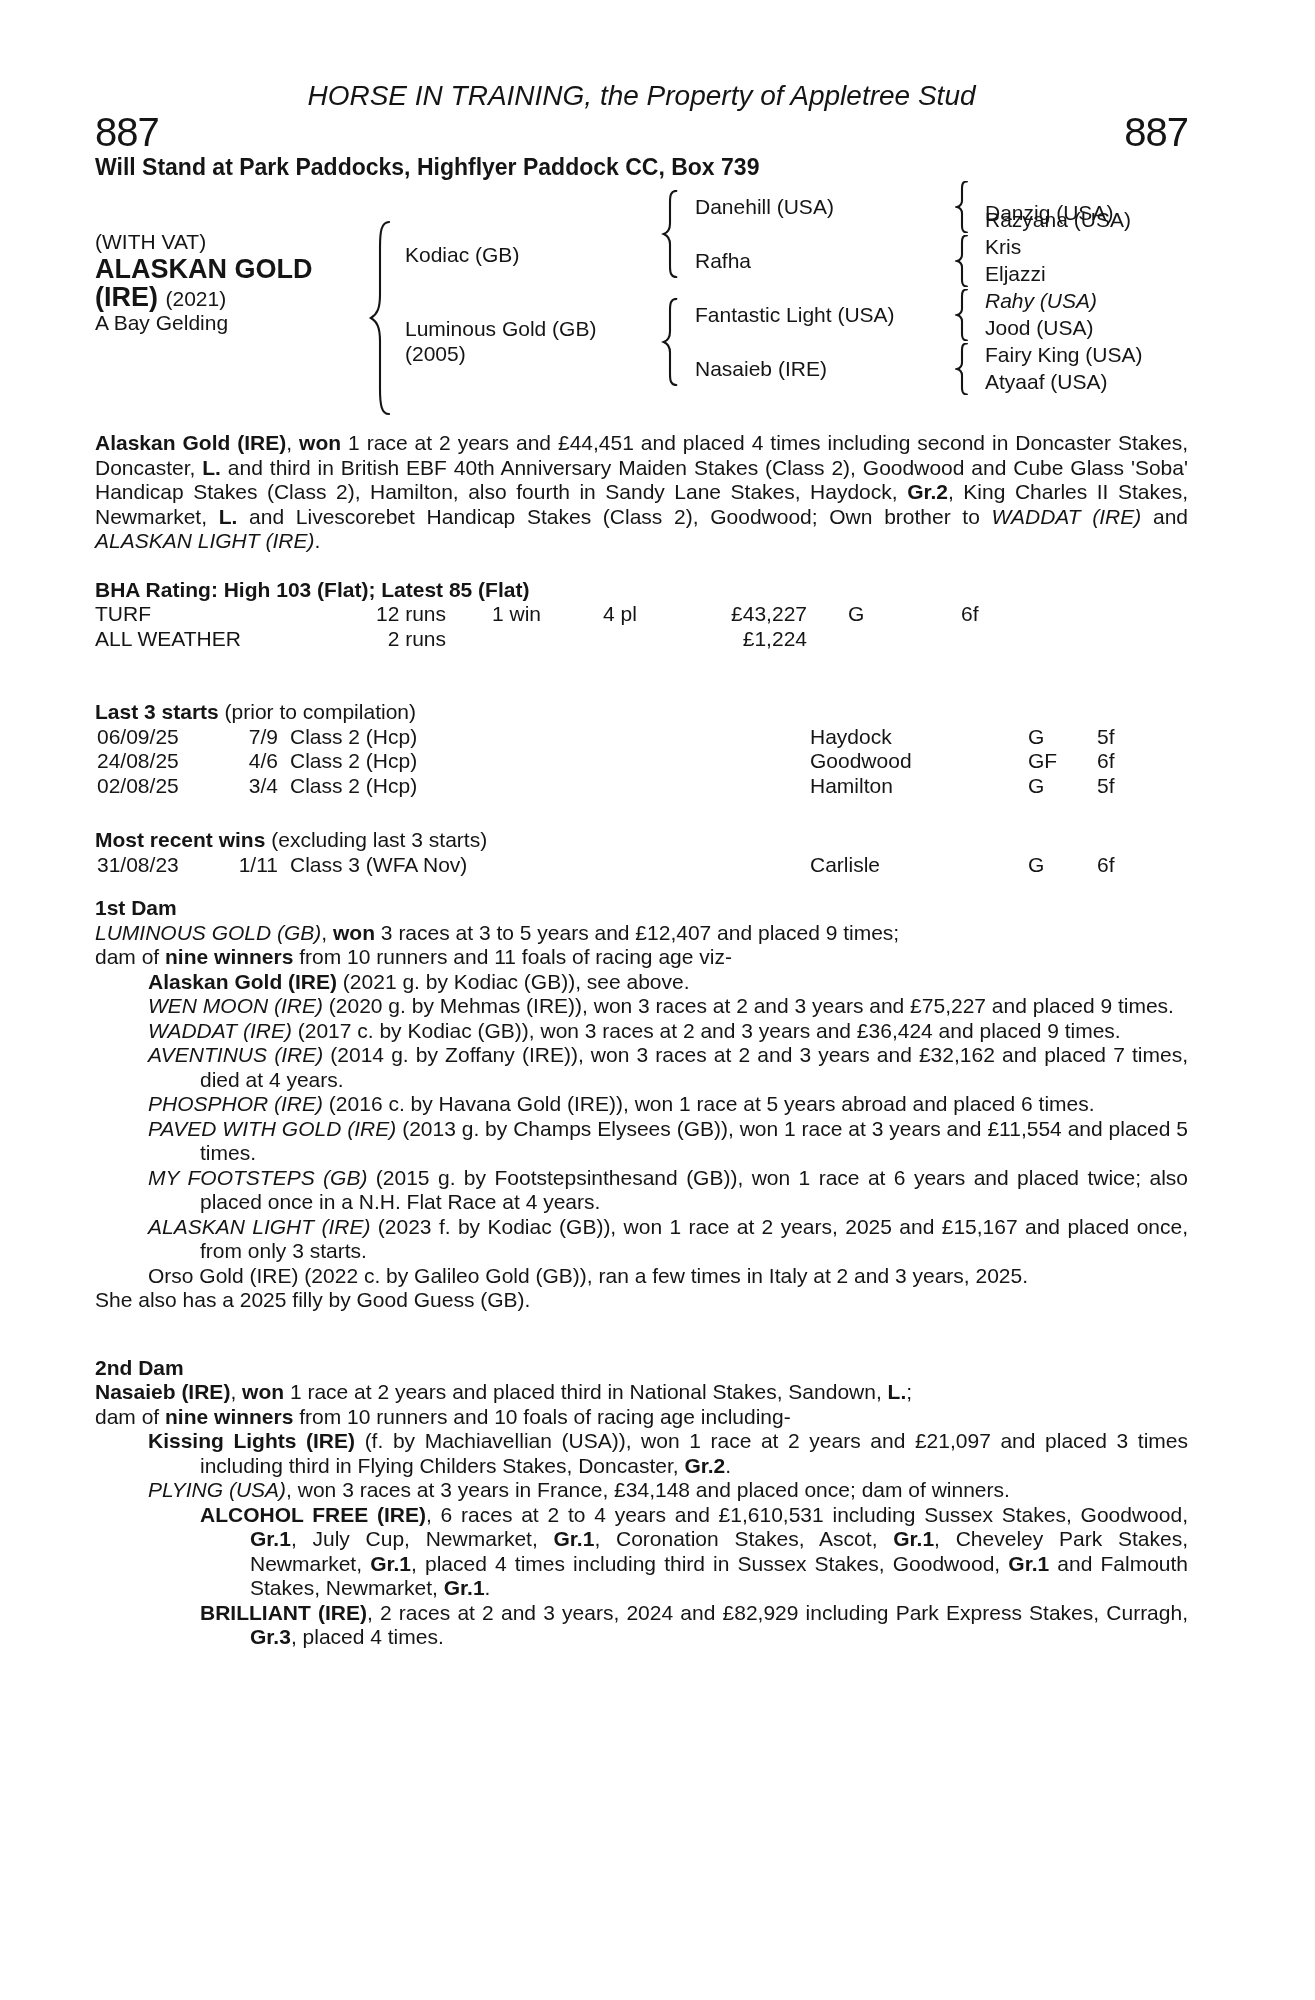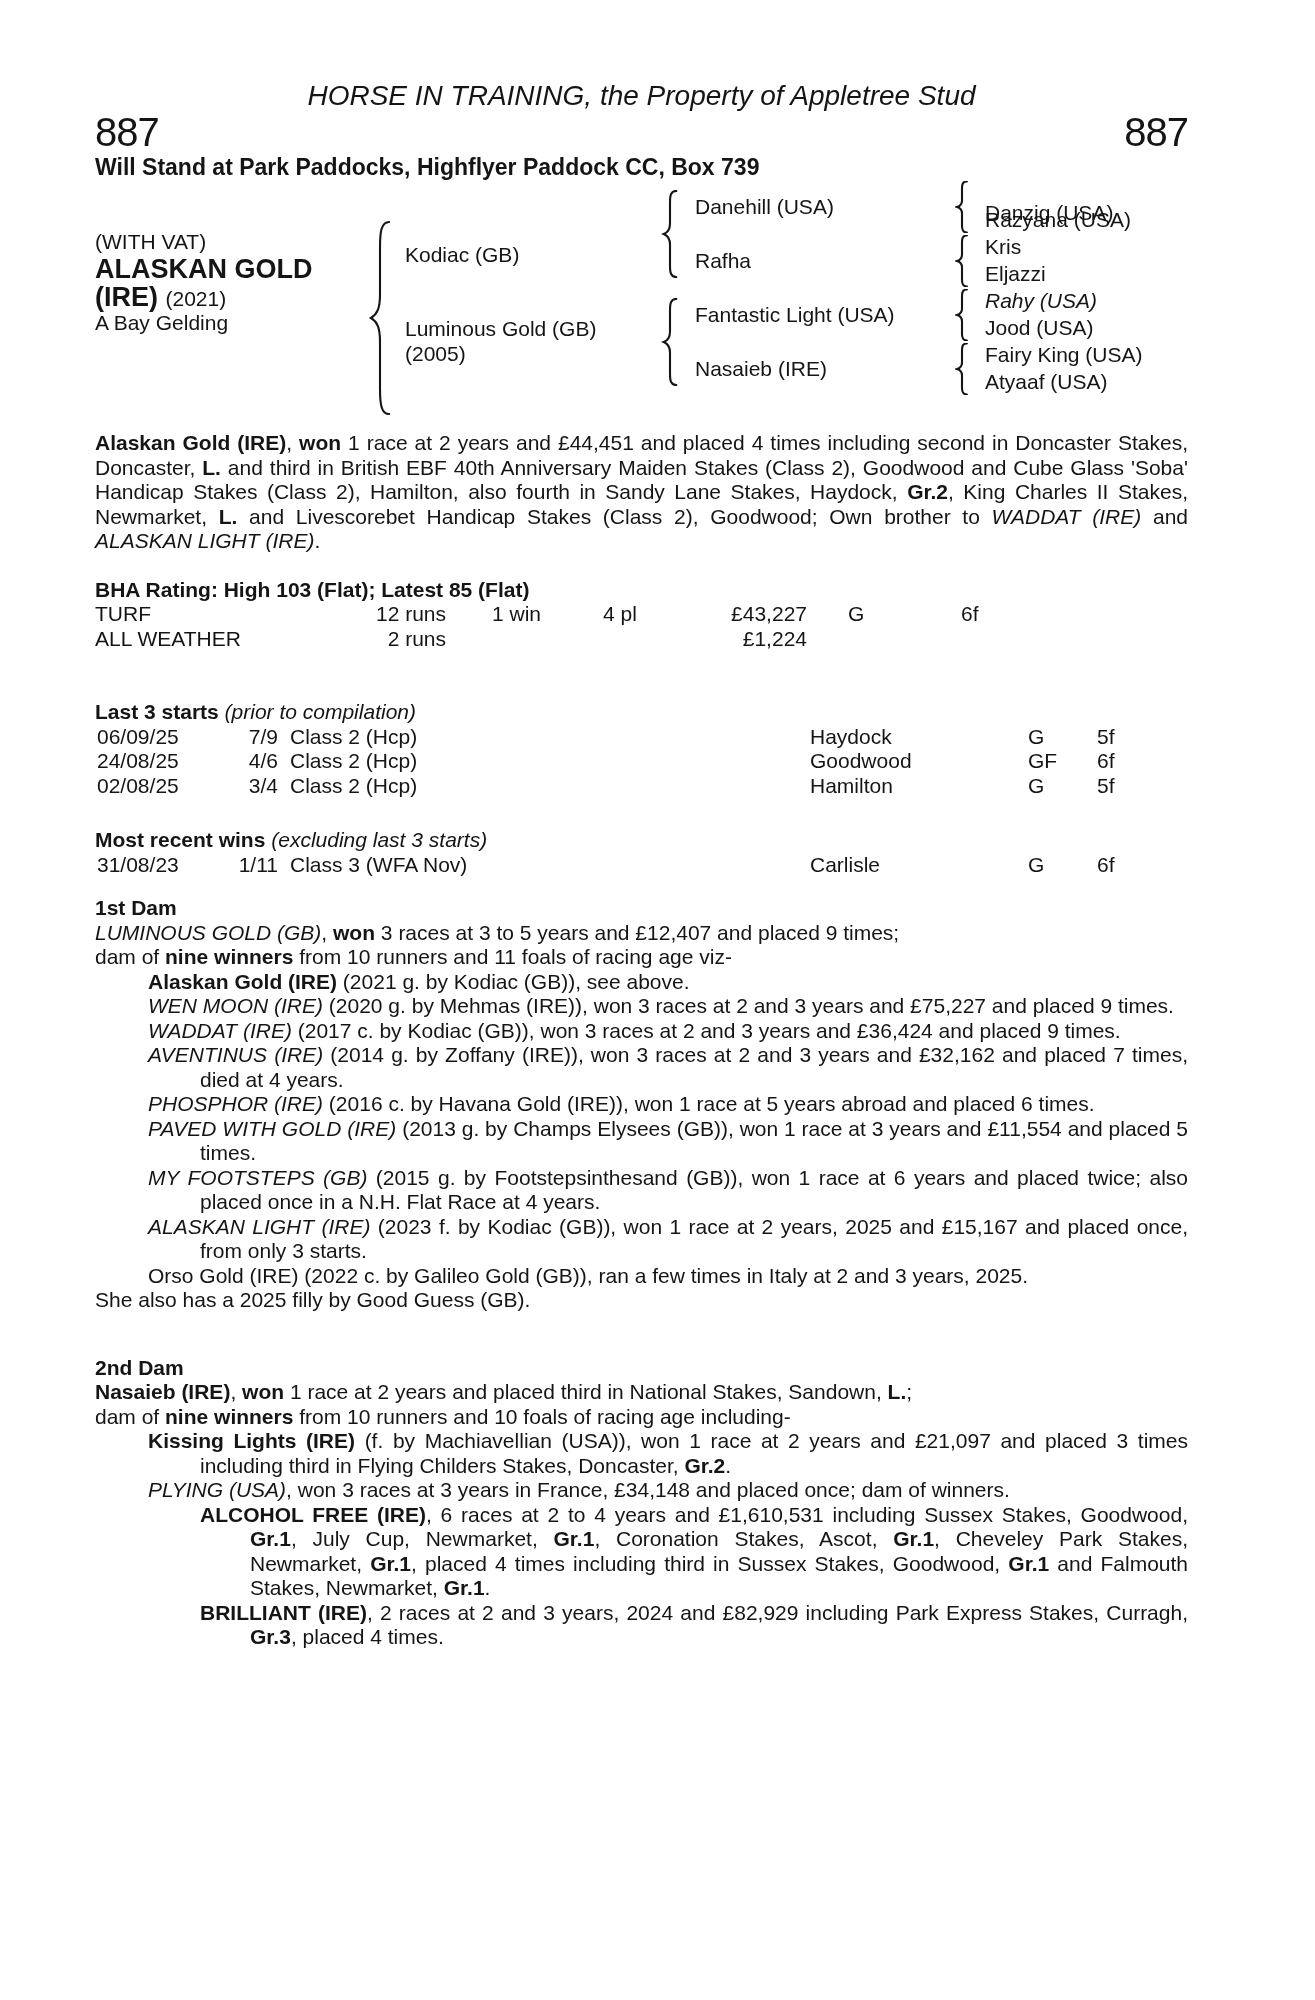--- a/index.html
+++ b/index.html
@@ -20,21 +20,21 @@
   .ped-name{font-weight:bold;font-size:27px;line-height:28px;}
   .ped-year{font-weight:normal;font-size:21px;}
   .brace{position:absolute;}
   .brace svg{display:block;width:100%;height:100%;}
   .brace path{fill:none;stroke:#151515;stroke-width:2.1;vector-effect:non-scaling-stroke;stroke-linecap:round;}
   
   .para{text-align:justify;}
   .para.i1{padding-left:105px;text-indent:-52px;}
   .para.i2{padding-left:155px;text-indent:-50px;}
   .sec-head{font-weight:bold;}
-  .head-note{font-weight:normal;font-style:italic;}
+  .head-note{font-weight:normal;}
   
   .trow{position:relative;height:24.5px;white-space:nowrap;}
   .trow span{position:absolute;top:0;}
   .bha-surface{left:0;}
   .bha-runs{left:220px;width:131px;text-align:right;}
   .bha-wins{left:397px;}
   .bha-pl{left:508px;}
   .bha-earn{left:560px;width:152px;text-align:right;}
   .bha-going{left:753px;}
   .bha-dist{left:866px;}

